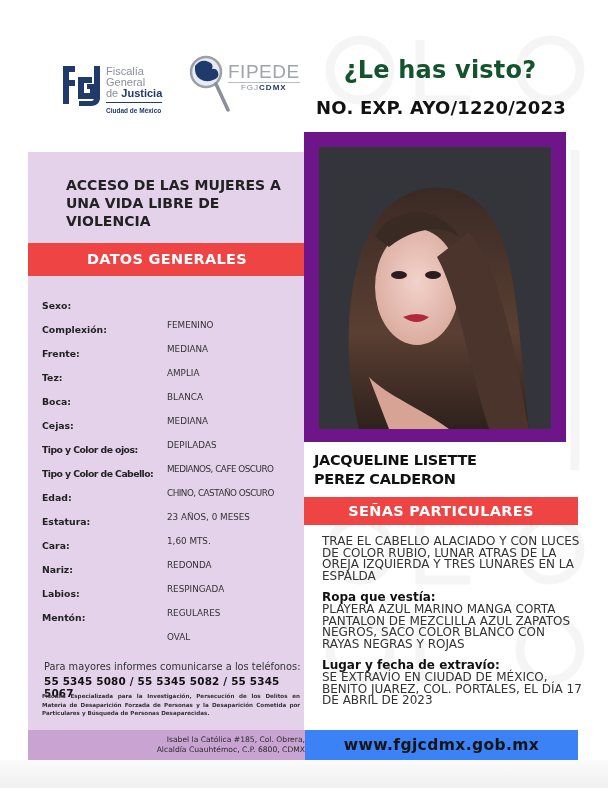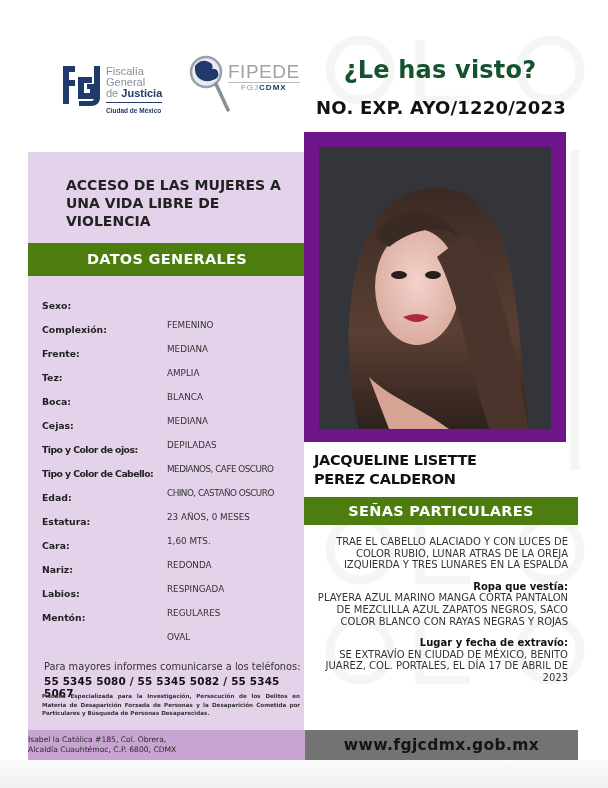--- a/index.html
+++ b/index.html
@@ -54,21 +54,21 @@
     
     .left-panel {
       position: absolute; left: 28px; top: 152px; width: 276px; height: 578px;
       background: #e3d2ea;
     }
     .program {
       position: absolute; left: 66px; top: 176px; width: 230px;
       font-family: "DejaVu Sans", sans-serif; font-weight: bold; font-size: 14px; line-height: 18px; color: #222;
     }
     .bar {
-      position: absolute; background: #4d7c0f; color: #fff; text-align: center;
+      position: absolute; background: #ef4444; color: #fff; text-align: center;
       font-family: "DejaVu Sans", sans-serif; font-weight: bold; letter-spacing: 0.3px;
     }
     .bar-datos { left: 28px; top: 243px; width: 278px; height: 33px; line-height: 33px; font-size: 14.5px; }
     .bar-senas { left: 304px; top: 497px; width: 274px; height: 28px; line-height: 28px; font-size: 14.5px; }
     .fields { position: absolute; left: 42px; top: 300px; width: 260px; }
     .field-row { position: relative; height: 24px; }
     .field-label {
       position: absolute; left: 0; top: 0; font-family: "DejaVu Sans", sans-serif; font-weight: bold; font-size: 9.3px; color: #222;
     }
     .field-label.cond { letter-spacing: -0.55px; }
@@ -97,34 +97,34 @@
     .photo {
       position: absolute; left: 15px; top: 15px; width: 232px; height: 282px; overflow: hidden;
       background: linear-gradient(90deg, #2a2a2e 0%, #3a3b40 60%, #4a4c52 100%);
     }
     .name {
       position: absolute; left: 314px; top: 451px; width: 260px;
       font-family: "DejaVu Sans", sans-serif; font-weight: bold; font-size: 14.5px; line-height: 19px; color: #111;
       letter-spacing: -0.3px;
     }
     .senas-body {
-      position: absolute; left: 306px; top: 536px; width: 262px;
-      font-family: "DejaVu Sans", sans-serif; font-size: 10px; line-height: 11.6px; color: #333; text-align: right;
+      position: absolute; left: 322px; top: 536px; width: 262px;
+      font-family: "DejaVu Sans", sans-serif; font-size: 12px; line-height: 11.6px; color: #333;
     }
     .senas-body .label { font-weight: bold; color: #111; margin-top: 10px; }
     
     .footer-left {
       position: absolute; left: 28px; top: 730px; width: 277px; height: 30px;
-      background: #c9a3d2; text-align: left;
+      background: #c9a3d2; text-align: right;
       font-family: "DejaVu Sans", sans-serif; font-size: 7.6px; line-height: 10px; color: #2a2a2a;
       padding-top: 5px; box-sizing: border-box;
     }
     .footer-right {
       position: absolute; left: 305px; top: 730px; width: 273px; height: 30px;
-      background: #737373; text-align: center;
+      background: #3b82f6; text-align: center;
       font-family: "DejaVu Sans", sans-serif; font-weight: bold; font-size: 15.5px; line-height: 30px; color: #151515;
       letter-spacing: 0.4px;
     }
   </style>
 </head>
 <body>
 
 <div class="bottom-shade"></div>
 
 <svg class="watermark" viewBox="0 0 300 720">

